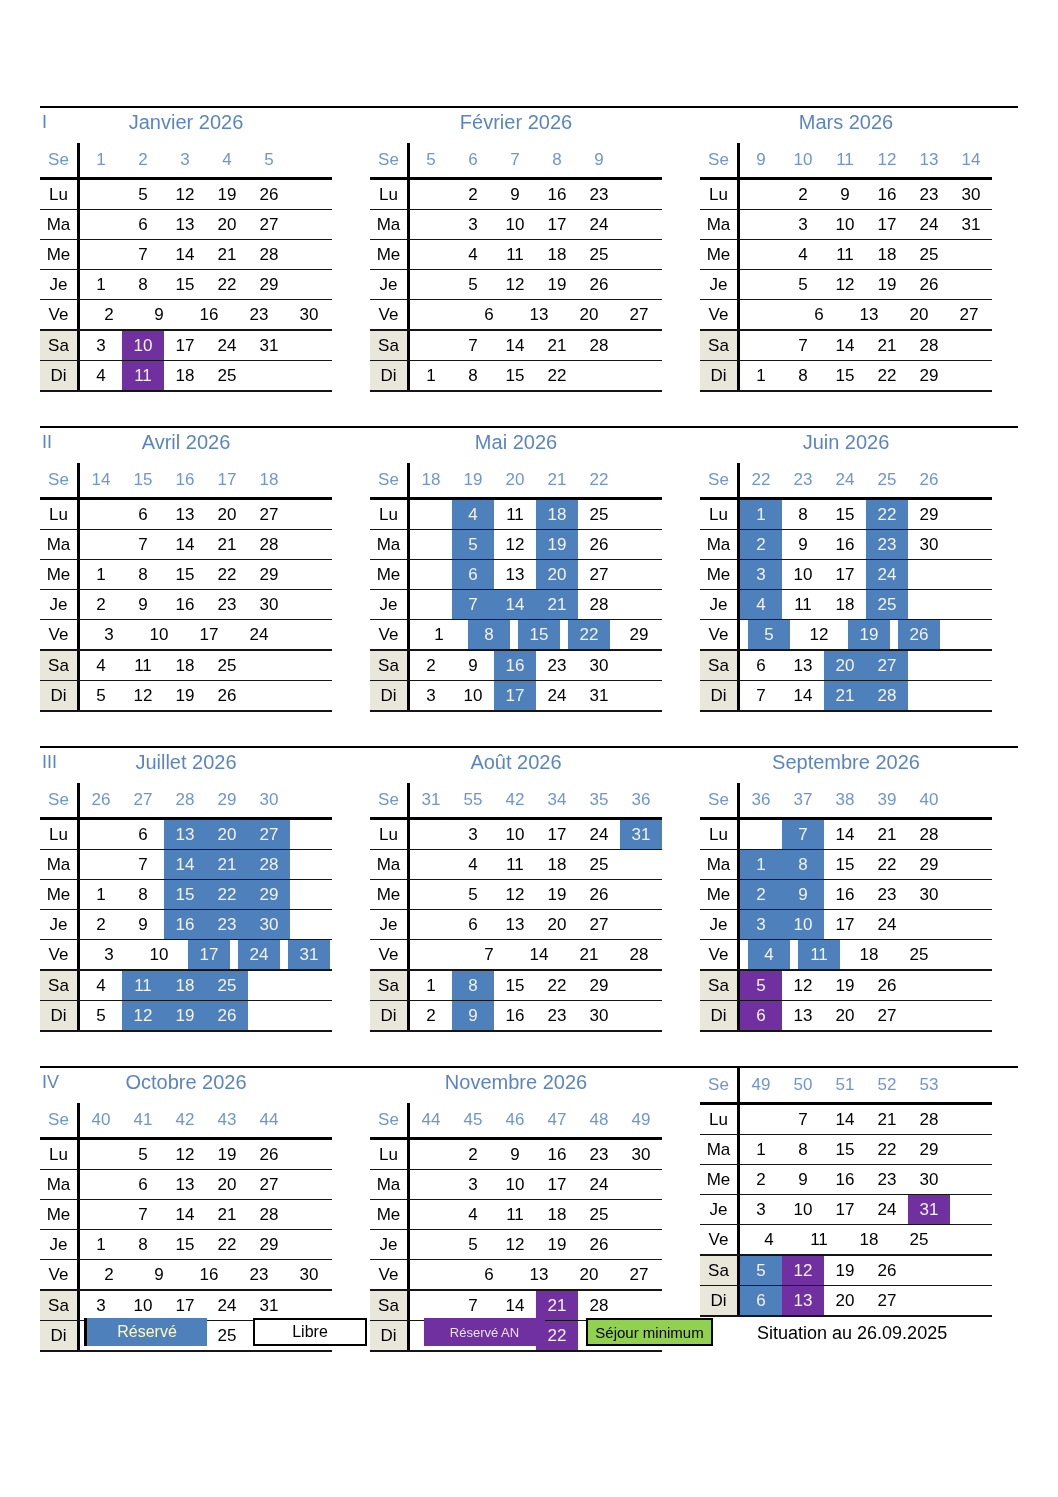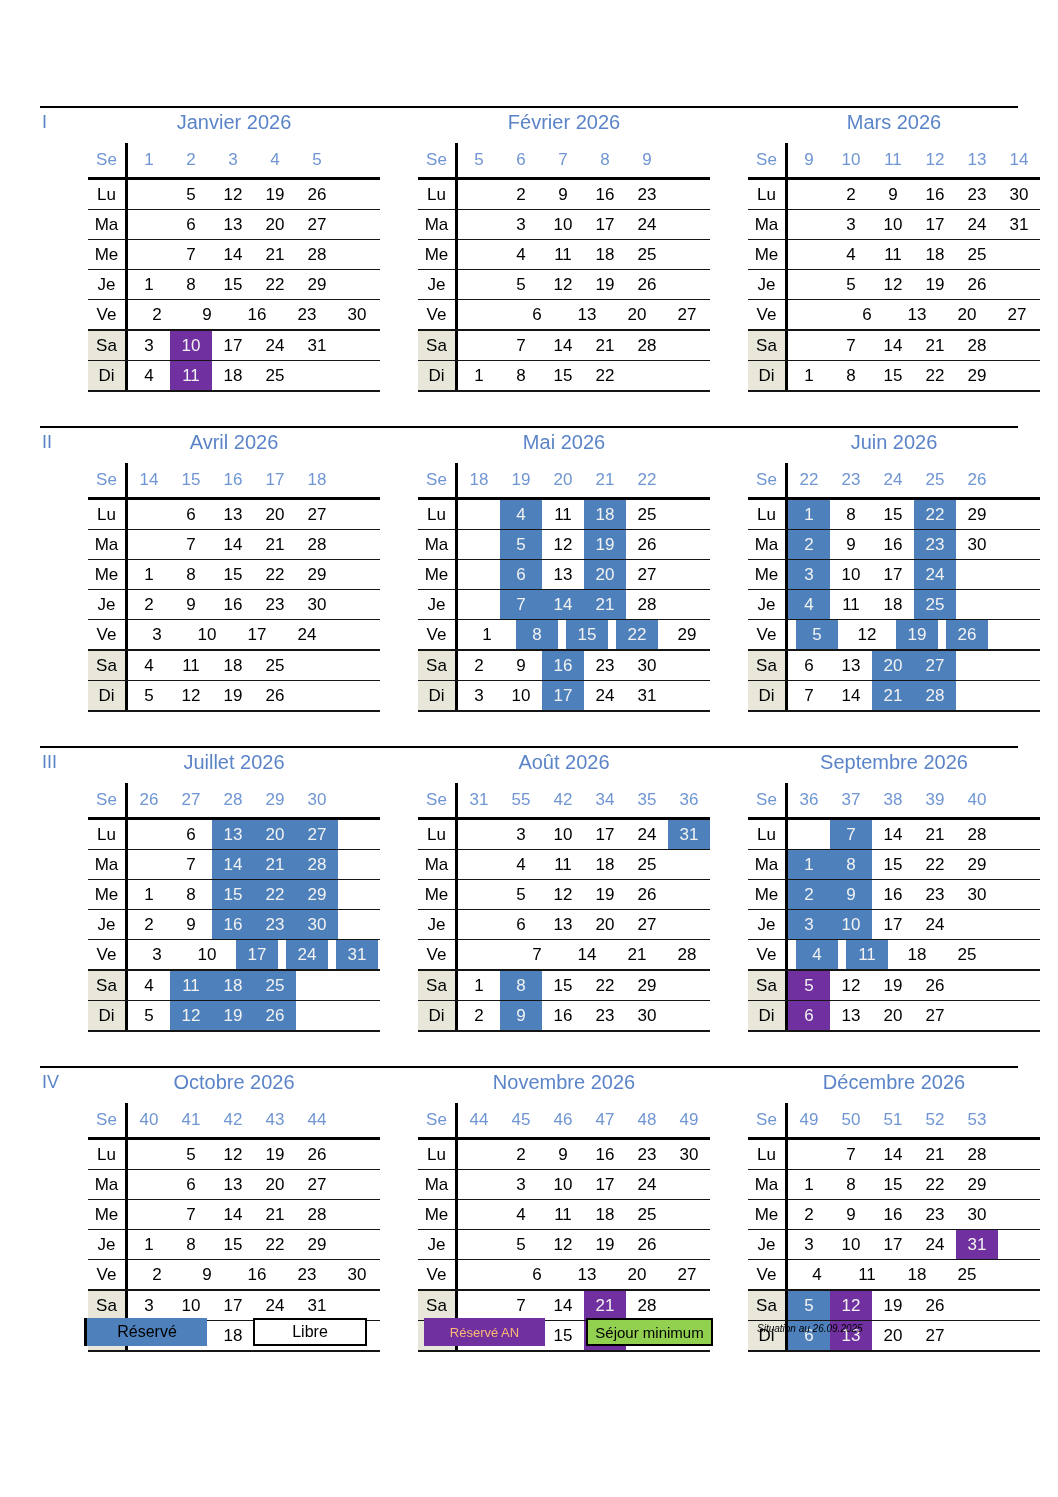--- a/index.html
+++ b/index.html
@@ -1,21 +1,21 @@
 <!DOCTYPE html>
 <html style="--reserved: #4e81bc; --reserved-an: #7030a0; --minimum: #92d050; --title-blue: #5b84c8; --week-number-blue: #6f95d3; --weekend-label-bg: #e9e6da;"><head>
 <meta charset="utf-8">
 <style>
   html,body{margin:0;padding:0;background:#fff;}
   .page{position:relative;width:1058px;height:1497px;background:#fff;
         font-family:"Liberation Sans", sans-serif;color:#000;overflow:hidden;}
   #quarters{position:absolute;left:40px;top:106px;width:978px;}
   .quarter{position:relative;border-top:2.5px solid #000;margin-bottom:34px;}
   .qnum{position:absolute;left:2px;top:4px;font-size:18px;color:var(--title-blue);}
-  .months-row{display:flex;margin-left:48px;}
+  .months-row{display:flex;}
   .month{position:relative;width:330px;flex:0 0 330px;}
   .month:last-child{flex:0 0 318px;width:318px;}
   .month-title{width:292px;text-align:center;font-size:20px;color:var(--title-blue);
                margin-top:2px;margin-bottom:9px;line-height:24px;}
   .mtable{width:292px;}
   .mrow{display:grid;grid-template-columns:40px repeat(6,42px);height:29px;
         border-bottom:1.5px solid #151515;}
   .mrow.mhead{height:34px;border-bottom:3.5px solid #000;}
   .mrow.thickb{border-bottom-width:2px;gap:8px;}
   .mrow.lastrow{border-bottom-width:2px;}
@@ -25,29 +25,29 @@
   .lbl.weekend{background:var(--weekend-label-bg);}
   .wk{display:flex;align-items:center;justify-content:center;height:100%;
       color:var(--week-number-blue);font-size:17px;}
   .cell{display:flex;align-items:center;justify-content:center;height:100%;
         font-size:17px;color:#000;}
   .cell.s-r{background:var(--reserved);color:#f2f2f2;}
   .cell.s-a{background:var(--reserved-an);color:#f2f2f2;}
   .legend-row{position:absolute;left:0;top:1318px;width:1058px;height:32px;}
   .chip{position:absolute;top:0;height:28px;display:flex;align-items:center;
         justify-content:center;box-sizing:border-box;}
-  .chip-reserved{left:84px;width:123px;background:var(--reserved);color:#000000;
+  .chip-reserved{left:84px;width:123px;background:var(--reserved);color:#fef9c3;
         font-size:16px;border-left:3px solid #000;}
   .chip-free{left:253px;width:114px;background:#fff;border:2.5px solid #000;
         color:#000;font-size:16px;}
   .chip-reserved_an{left:424px;width:121px;background:var(--reserved-an);
-        color:#fdba74;font-size:13px;}
+        color:#e5e5e5;font-size:13px;}
   .chip-minimum{left:586px;width:127px;background:var(--minimum);
         border:2px solid #000;color:#000;font-size:15px;}
-  .note{position:absolute;left:757px;top:5px;font-style:italic;font-size:10px;color:#000;}
+  .note{position:absolute;left:757px;top:5px;font-size:18px;color:#000;}
 </style>
 </head>
 <body>
 
 <div class="page">
   <div id="quarters">
       <div class="quarter">
         <div class="qnum">I</div>
         <div class="months-row">
           <div class="month">
@@ -906,21 +906,20 @@
                 <div class="cell">1</div>
                 <div class="cell">8</div>
                 <div class="cell">15</div>
                 <div class="cell s-a">22</div>
                 <div class="cell">29</div>
                 <div class="cell"></div>
               </div>
             </div>
           </div>
           <div class="month">
-            <div class="month-title">Décembre 2026</div>
             <div class="mtable">
               <div class="mrow mhead">
                 <div class="lbl se">Se</div>
                 <div class="wk">49</div>
                 <div class="wk">50</div>
                 <div class="wk">51</div>
                 <div class="wk">52</div>
                 <div class="wk">53</div>
                 <div class="wk"></div>
               </div>

